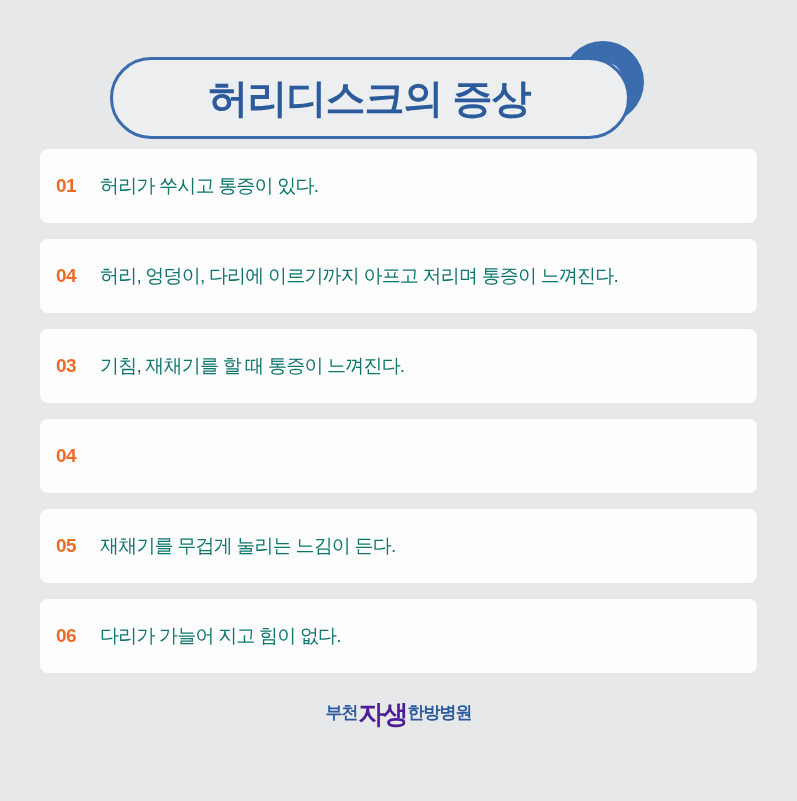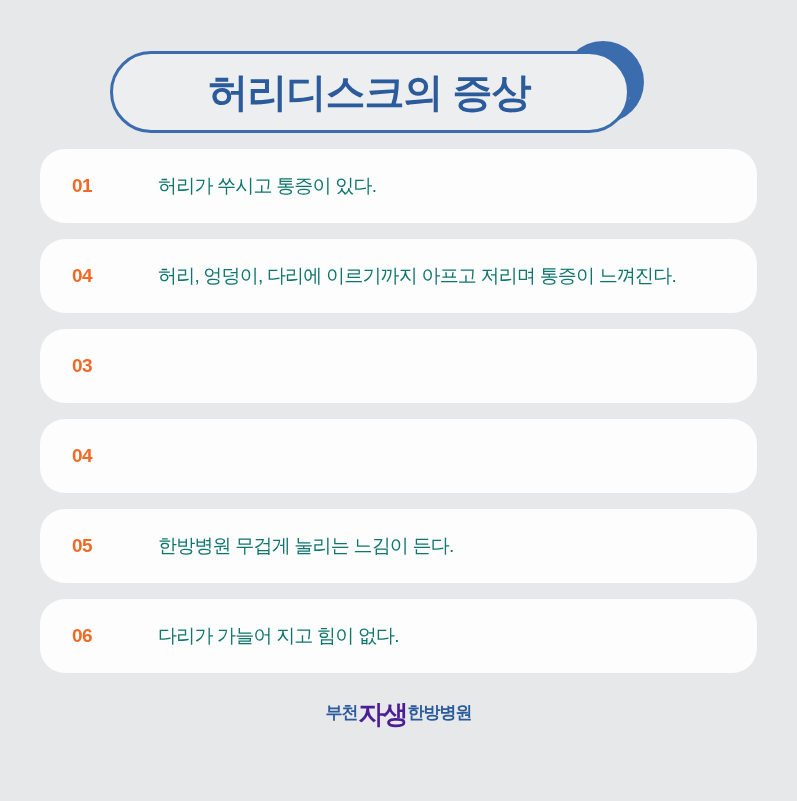--- a/index.html
+++ b/index.html
@@ -31,21 +31,21 @@
     width: 608px;
     height: 82px;
     margin-top: 1px;
     margin-left: 30px;
     display: flex;
     align-items: center;
   }
   .title-pill {
     position: absolute;
     left: 0;
-    top: 10px;
+    top: 16px;
     width: 520px;
     height: 82px;
     box-sizing: border-box;
     border: 3px solid #3b6cad;
     border-radius: 41px;
     background: #eceef0;
     display: flex;
     align-items: center;
     justify-content: center;
     z-index: 2;
@@ -84,26 +84,25 @@
   .list {
     width: 717px;
     margin-top: 26px;
     display: flex;
     flex-direction: column;
     gap: 16px;
   }
   .row {
     height: 74px;
     background: #fdfdfd;
-    border-radius: 25px;
-    display: flex;
-    align-items: center;
-    padding-left: 32px;
+    border-radius: 8px;
+    display: flex;
+    align-items: center;
+    padding-left: 16px;
     box-sizing: border-box;
-    gap: 42px;
   }
   .row-num {
     font-size: 19px;
     font-weight: bold;
     color: #ef6a26;
     width: 44px;
     flex: 0 0 44px;
     letter-spacing: -0.5px;
   }
   .row-text {
@@ -170,27 +169,28 @@
     <div class="row">
       <span class="row-num">01</span>
       <span class="row-text">허리가 쑤시고 통증이 있다.</span>
     </div>
     <div class="row">
       <span class="row-num">04</span>
       <span class="row-text">허리, 엉덩이, 다리에 이르기까지 아프고 저리며 통증이 느껴진다.</span>
     </div>
     <div class="row">
       <span class="row-num">03</span>
+      <span class="row-text">기침, 재채기를 할 때 통증이 느껴진다.</span>
     </div>
     <div class="row">
       <span class="row-num">04</span>
     </div>
     <div class="row">
       <span class="row-num">05</span>
-      <span class="row-text">한방병원 무겁게 눌리는 느김이 든다.</span>
+      <span class="row-text">재채기를 무겁게 눌리는 느김이 든다.</span>
     </div>
     <div class="row">
       <span class="row-num">06</span>
       <span class="row-text">다리가 가늘어 지고 힘이 없다.</span>
     </div>
   </div>
 
   <div class="footer">
     <div class="logo">
       <span class="logo-pre">부천</span>

